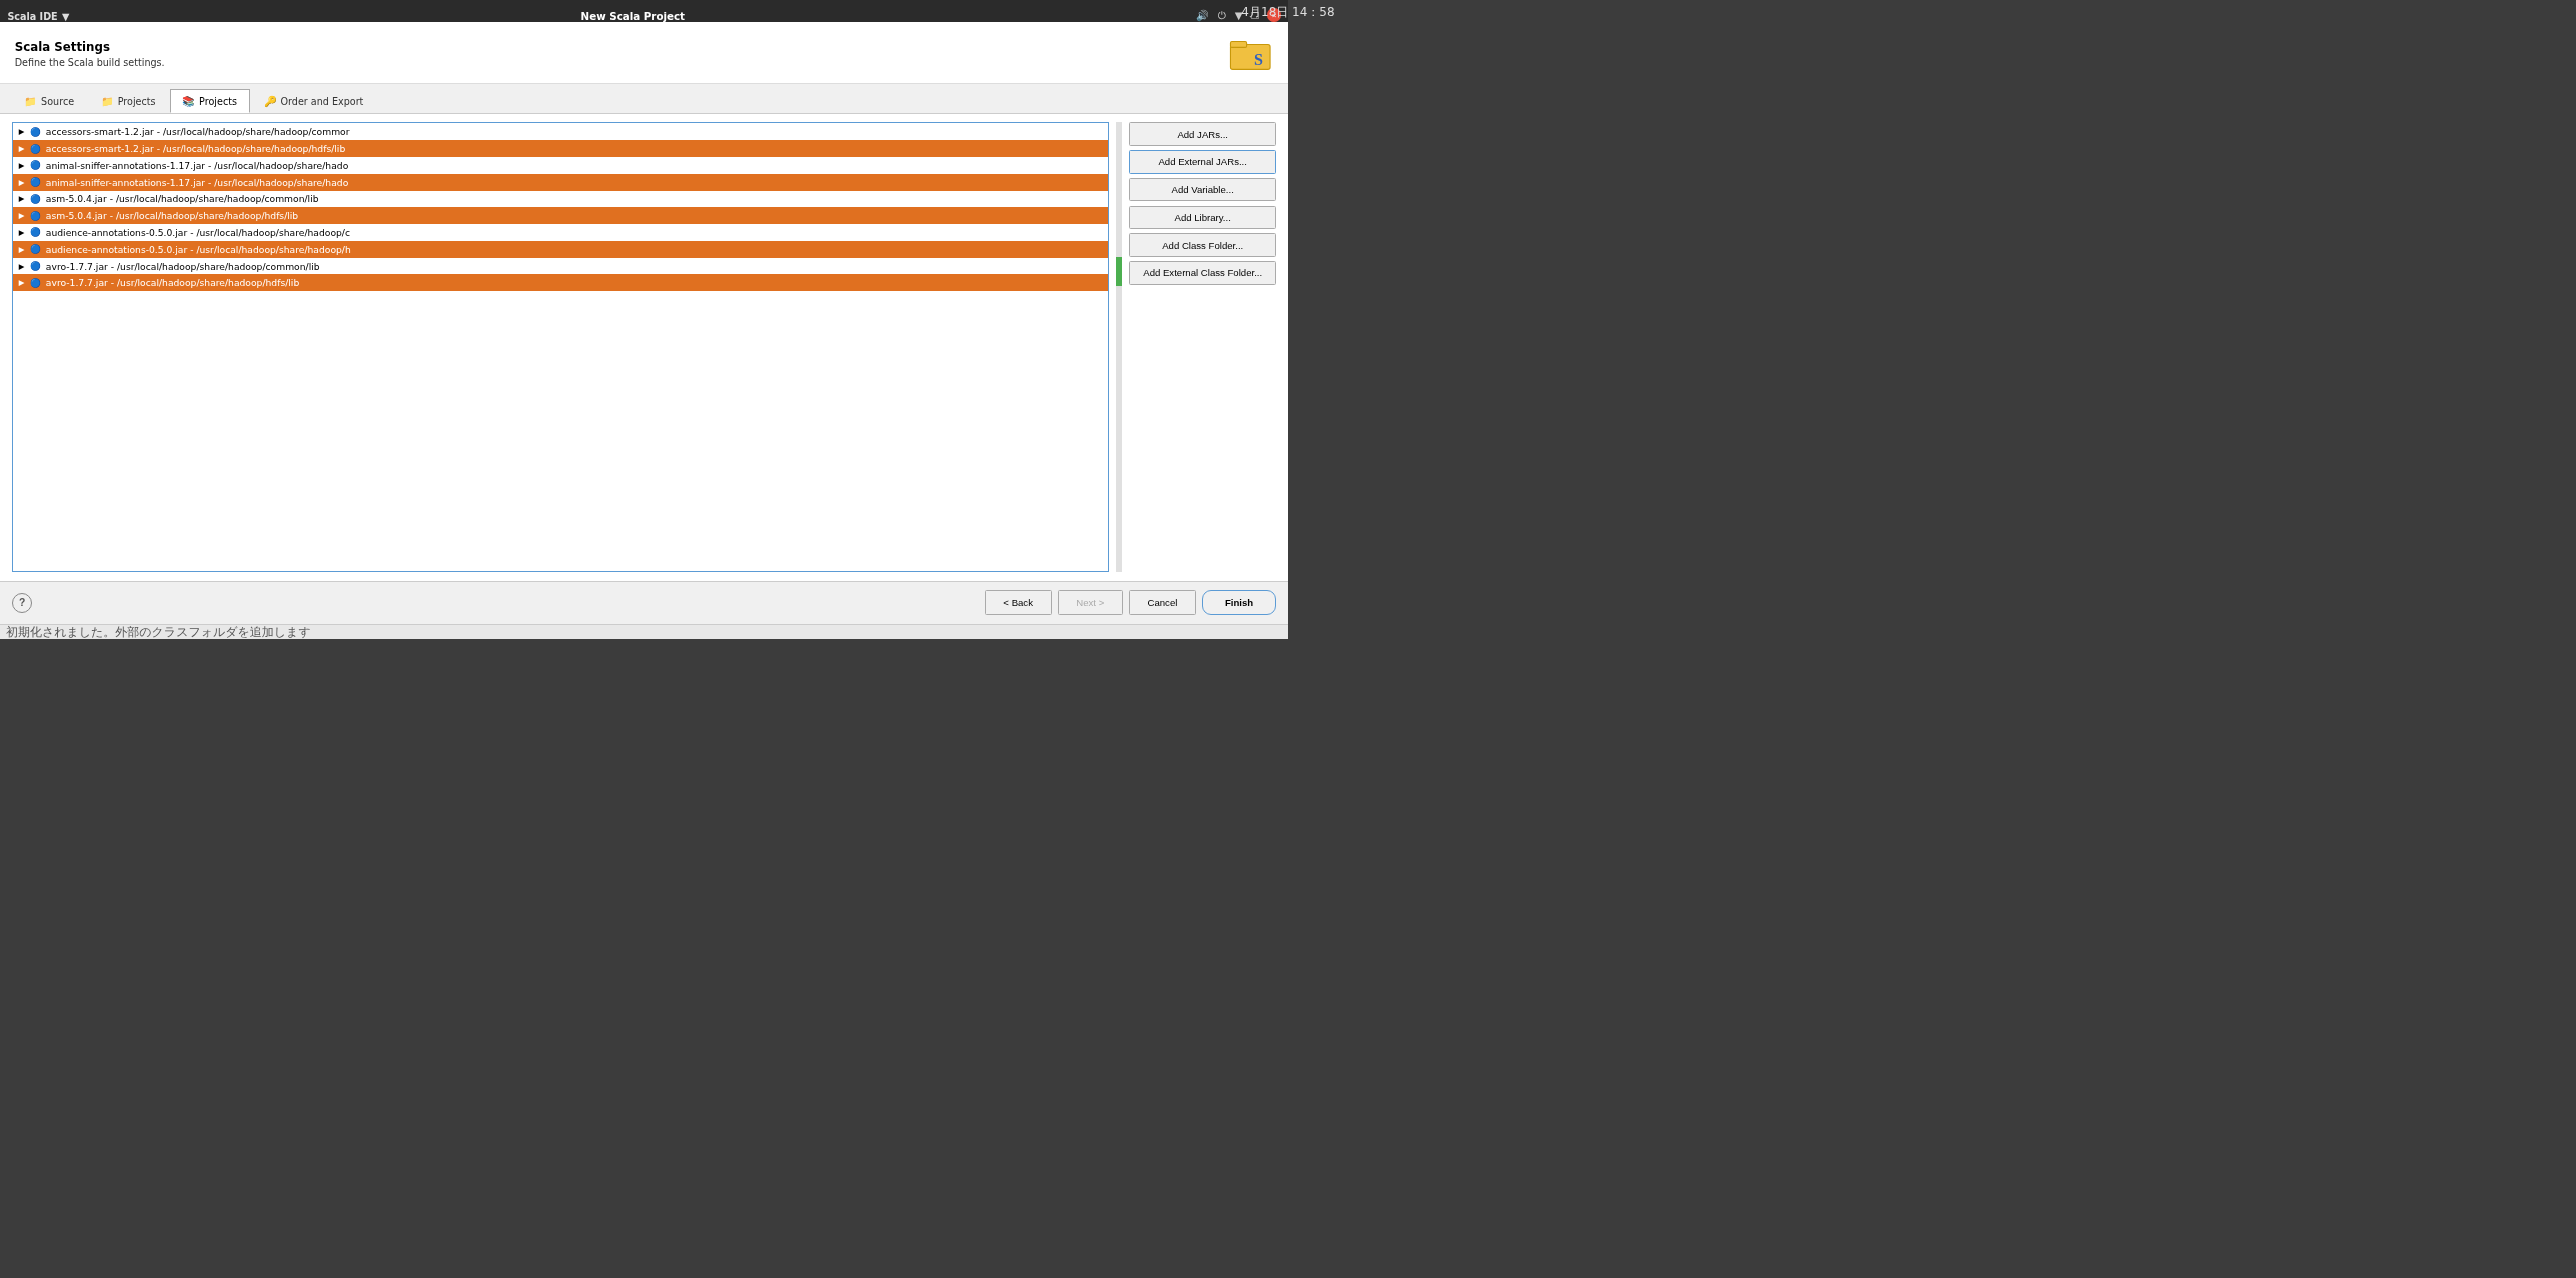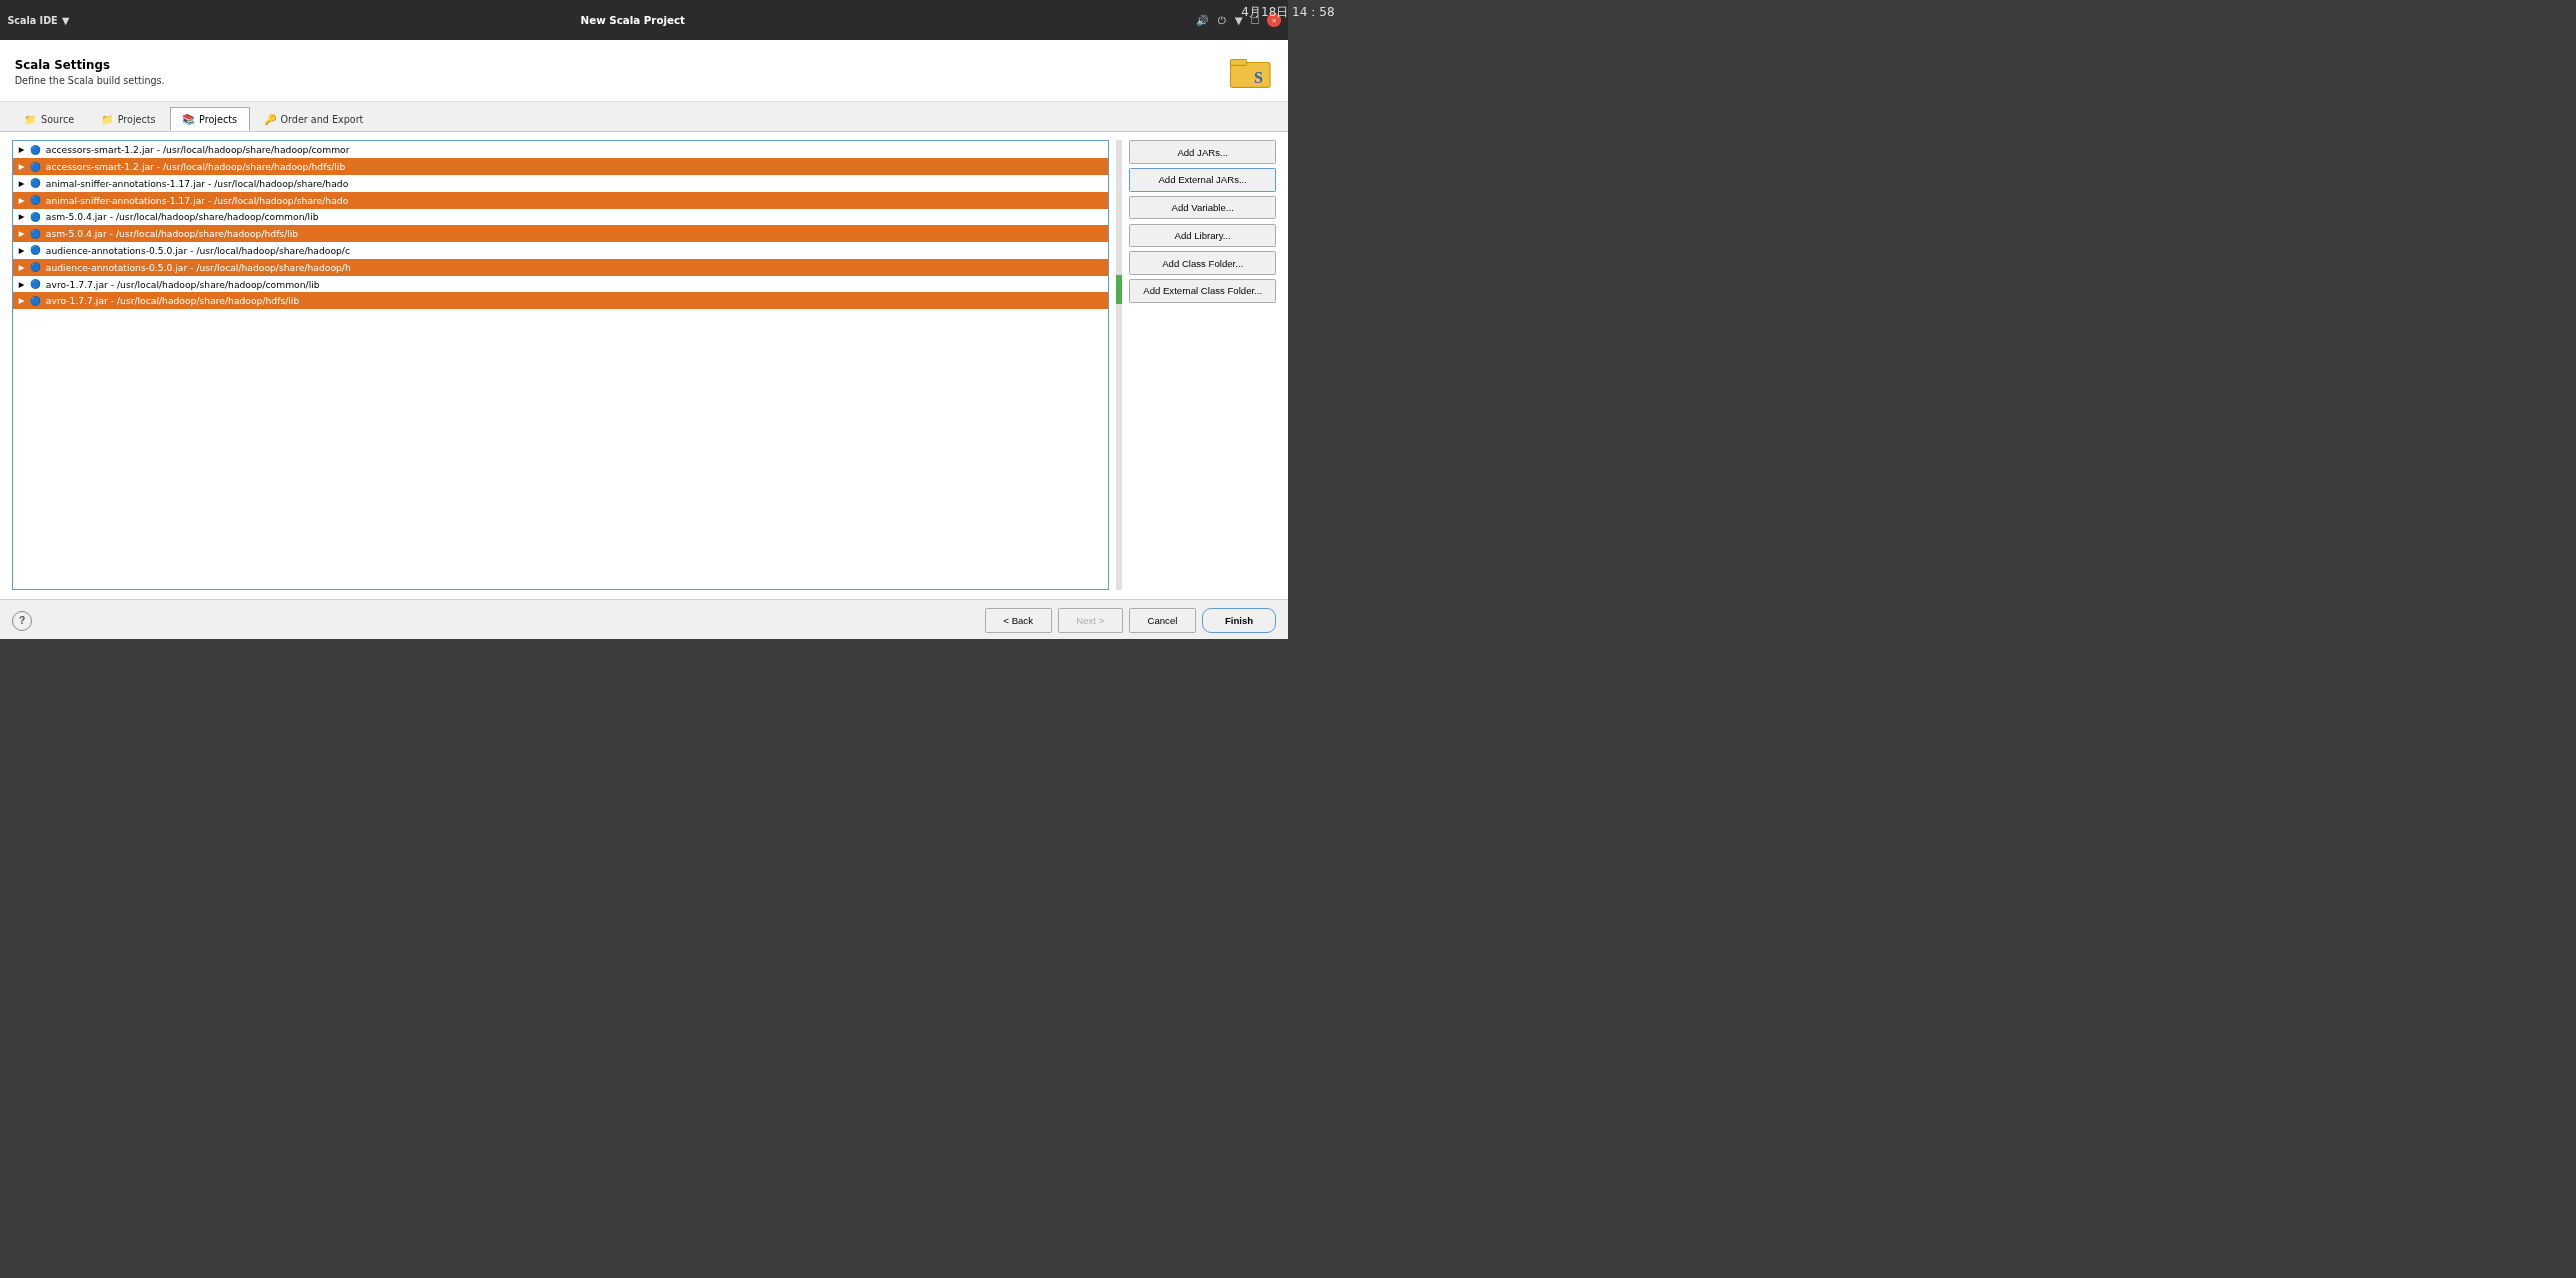--- a/index.html
+++ b/index.html
@@ -8,23 +8,23 @@
       font-size: 10.3px;
       background: #3c3c3c;
       width: 1288px;
       height: 639px;
       overflow: hidden;
     }
 
     
     .titlebar {
       background: #2b2b2b;
-      height: 40px;
-      display: flex;
-      align-items: center;
+      height: 22px;
+      display: flex;
+      align-items: flex-end;
       justify-content: space-between;
       padding: 0 7.4px;
       color: #ccc;
     }
     .titlebar-left {
       display: flex;
       align-items: center;
       gap: 4.4px;
       font-size: 9.6px;
       font-weight: bold;

